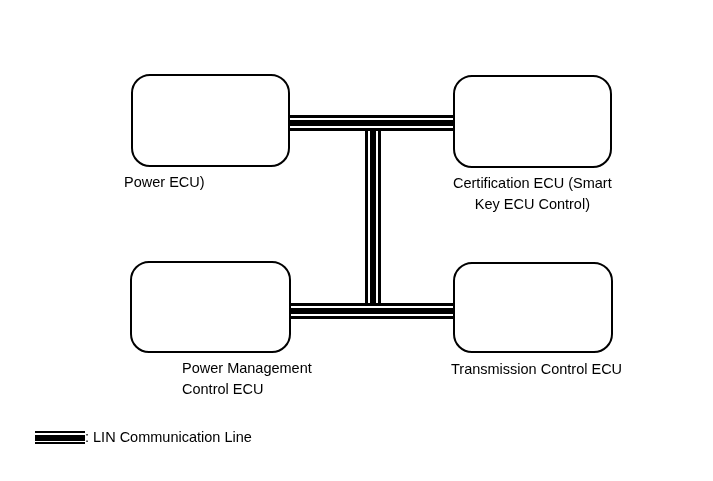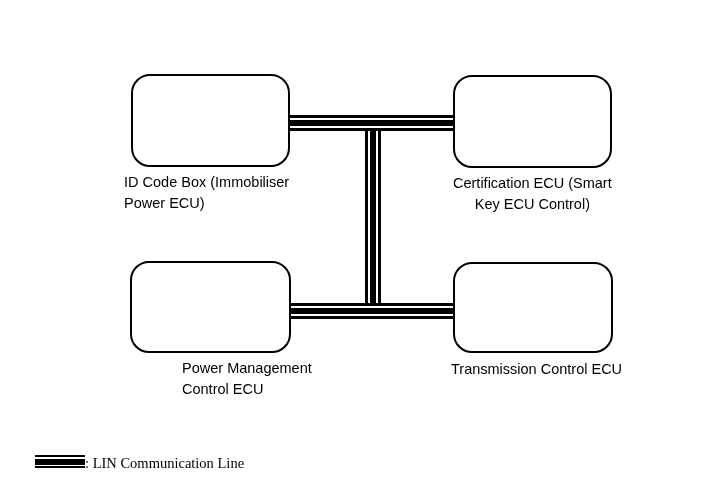--- a/index.html
+++ b/index.html
@@ -50,24 +50,24 @@
   .node-label {
     position: absolute;
     z-index: 3;
     font-size: 14.5px;
     line-height: 21px;
     white-space: nowrap;
   }
   .legend {
     position: absolute;
     left: 35px;
-    top: 455px;
+    top: 429px;
     display: flex;
+    align-items: center;
     z-index: 3;
-    font-family: Liberation Serif, serif;
   }
   .legend-symbol {
     display: inline-block;
     width: 50px;
     height: 13px;
     background: linear-gradient(to bottom,
       #000 0, #000 2px,
       #fff 2px, #fff 4px,
       #000 4px, #000 10px,
       #fff 10px, #fff 11px,
@@ -87,21 +87,20 @@
   <div class="vline" style="left: 365px; top: 116px; height: 203px;"></div>
   <div class="hline" style="left: 289px; top: 115px; width: 166px;"></div>
   <div class="hline" style="left: 289px; top: 303px; width: 166px;"></div>
 
   <div class="node-box" style="left: 131px; top: 74px; width: 159px; height: 93px;"></div>
   <div class="node-box" style="left: 453px; top: 75px; width: 159px; height: 93px;"></div>
   <div class="node-box" style="left: 130px; top: 261px; width: 161px; height: 92px;"></div>
   <div class="node-box" style="left: 453px; top: 262px; width: 160px; height: 91px;"></div>
 
   <div class="node-label" style="left: 124px; top: 172px;">
-    <div>ID Code Box (Immobiliser</div>
     <div>Power ECU)</div>
   </div>
 
   <div class="node-label" style="left: 453px; top: 173px; text-align: center;">
     <div>Certification ECU (Smart</div>
     <div>Key ECU Control)</div>
   </div>
 
   <div class="node-label" style="left: 150px; top: 358px; margin-left: 32px;">
     <div>Power Management</div>

